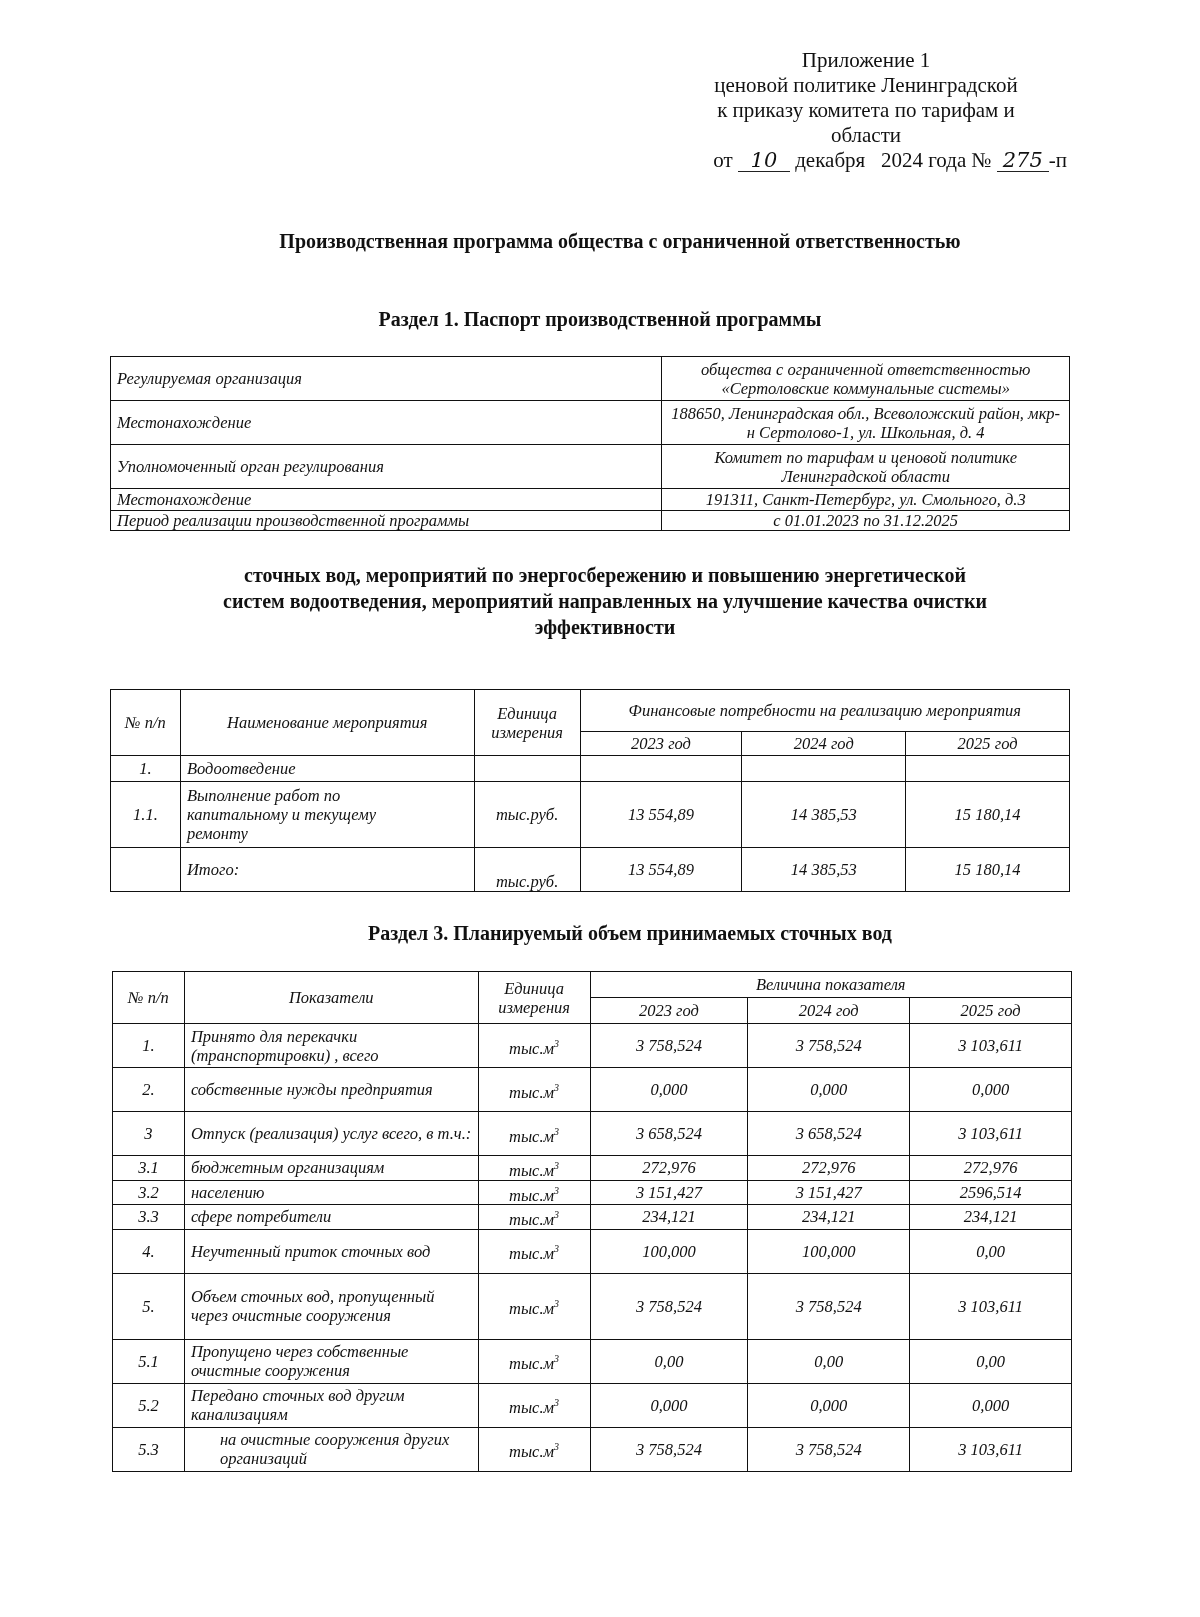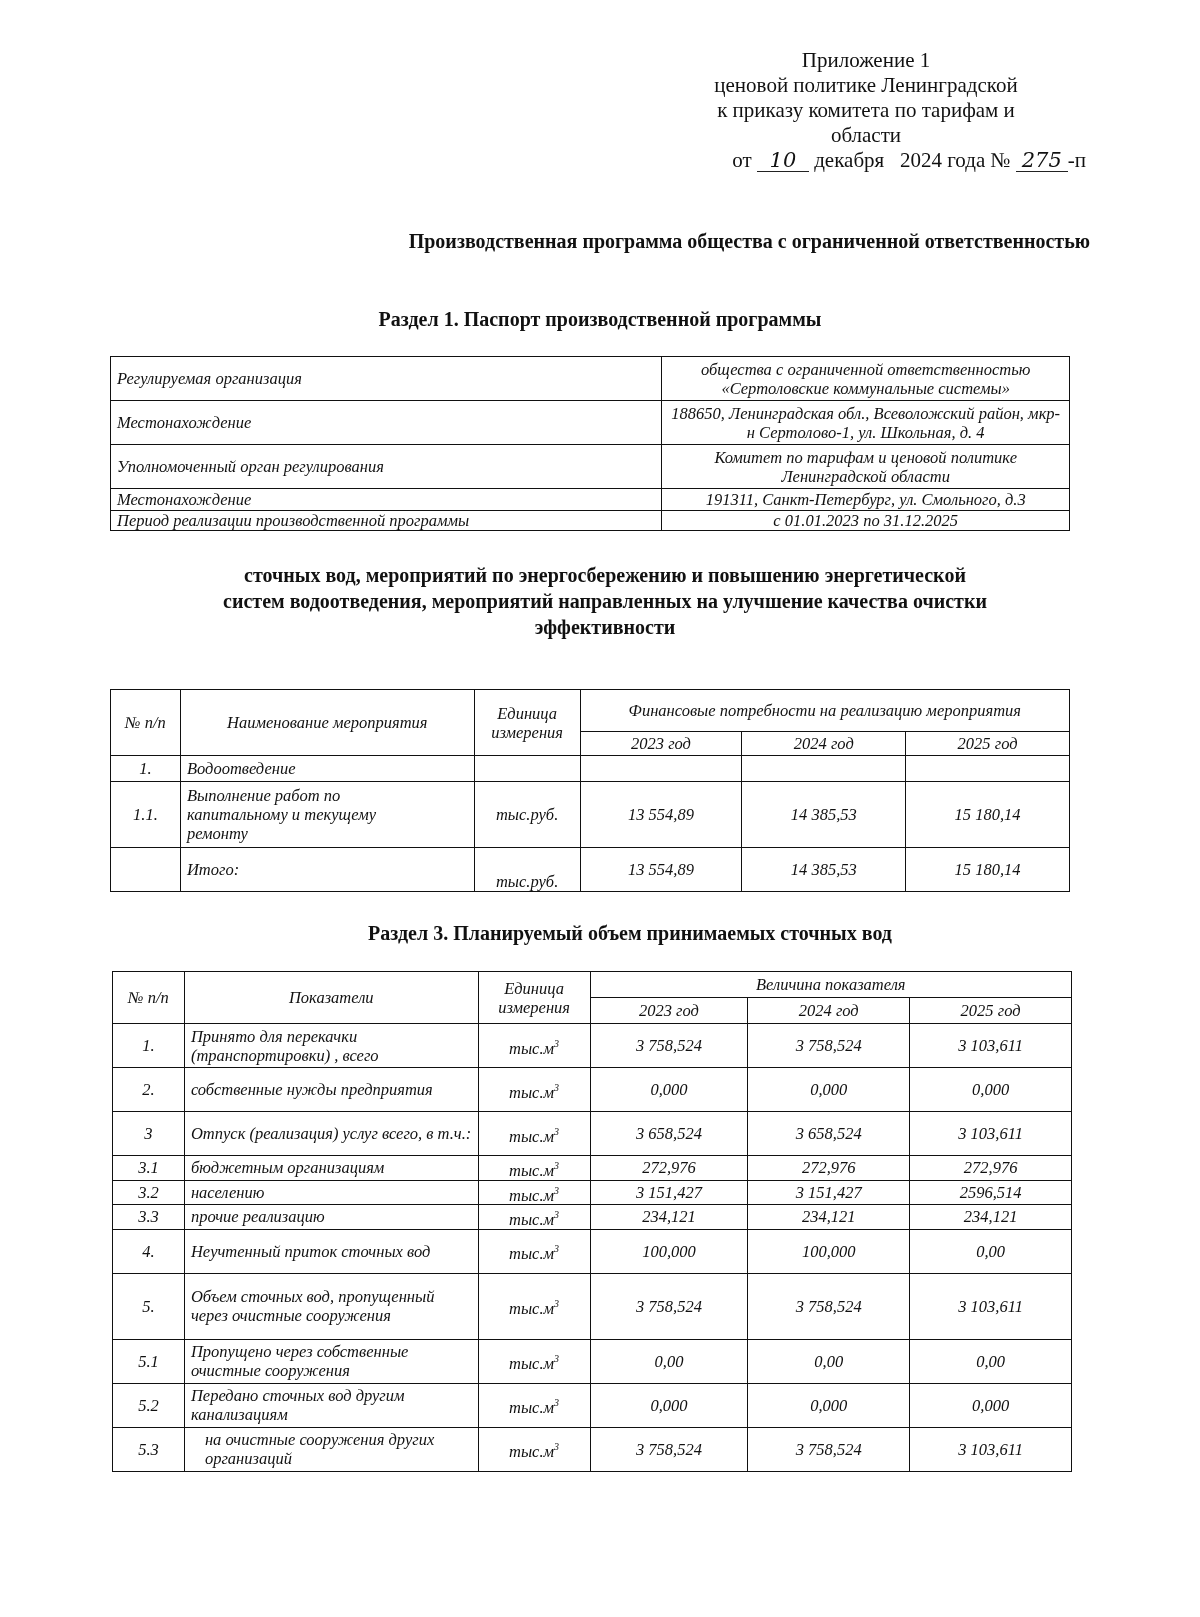--- a/index.html
+++ b/index.html
@@ -1,20 +1,20 @@
 <!DOCTYPE html>
 <html><head>
 <meta charset="utf-8">
 <style>
   html, body { margin:0; padding:0; background:#fff; }
   body { width:1200px; height:1617px; position:relative; font-family:"Liberation Serif", serif; color:#111; overflow:hidden; }
   .appendix { position:absolute; left:646px; top:48px; width:440px; text-align:center; font-size:21px; line-height:25px; }
-  .appendix .line-date { text-align:right; white-space:nowrap; }
+  .appendix .line-date { text-align:right; white-space:nowrap; margin-right:19px; }
   .hand { font-family:"DejaVu Serif", serif; font-style:italic; display:inline-block; border-bottom:1px solid #222; text-align:center; line-height:22px; }
-  .title { position:absolute; left:110px; width:980px; text-align:right; font-weight:bold; font-size:20px; line-height:27px; }
+  .title { position:absolute; left:110px; width:980px; text-align:center; font-weight:bold; font-size:20px; line-height:27px; }
   .sec-title { position:absolute; left:110px; width:980px; text-align:center; font-weight:bold; font-size:20px; line-height:26px; }
   table { position:absolute; border-collapse:collapse; font-size:16.5px;font-style:italic; }
   td, th { border:1.5px solid #111; padding:0 6px; font-weight:normal; line-height:19px; }
   .c { text-align:center; }
   .l { text-align:left; }
   sup { font-size:10px; }
 </style>
 </head>
 <body>
 
@@ -180,21 +180,21 @@
       <tr style="height: 22px;">
         <td class="c">3.2</td>
         <td class="l">населению</td>
         <td class="c"><span>тыс.м</span><sup>3</sup></td>
         <td class="c">3 151,427</td>
         <td class="c">3 151,427</td>
         <td class="c">2596,514</td>
       </tr>
       <tr style="height: 22px;">
         <td class="c">3.3</td>
-        <td class="l">прочие реализацию</td>
+        <td class="l">сфере потребители</td>
         <td class="c"><span>тыс.м</span><sup>3</sup></td>
         <td class="c">234,121</td>
         <td class="c">234,121</td>
         <td class="c">234,121</td>
       </tr>
       <tr style="height: 44px;">
         <td class="c">4.</td>
         <td class="l">Неучтенный приток сточных вод</td>
         <td class="c"><span>тыс.м</span><sup>3</sup></td>
         <td class="c">100,000</td>
@@ -220,20 +220,20 @@
       <tr style="height: 44px;">
         <td class="c">5.2</td>
         <td class="l">Передано сточных вод другим канализациям</td>
         <td class="c"><span>тыс.м</span><sup>3</sup></td>
         <td class="c">0,000</td>
         <td class="c">0,000</td>
         <td class="c">0,000</td>
       </tr>
       <tr style="height: 44px;">
         <td class="c">5.3</td>
-        <td class="l" style="padding-left: 20px;">на очистные сооружения других организаций</td>
+        <td class="l" style="padding-left: 35px;">на очистные сооружения других организаций</td>
         <td class="c"><span>тыс.м</span><sup>3</sup></td>
         <td class="c">3 758,524</td>
         <td class="c">3 758,524</td>
         <td class="c">3 103,611</td>
       </tr>
     </tbody>
 </table>
 
 </body></html>

